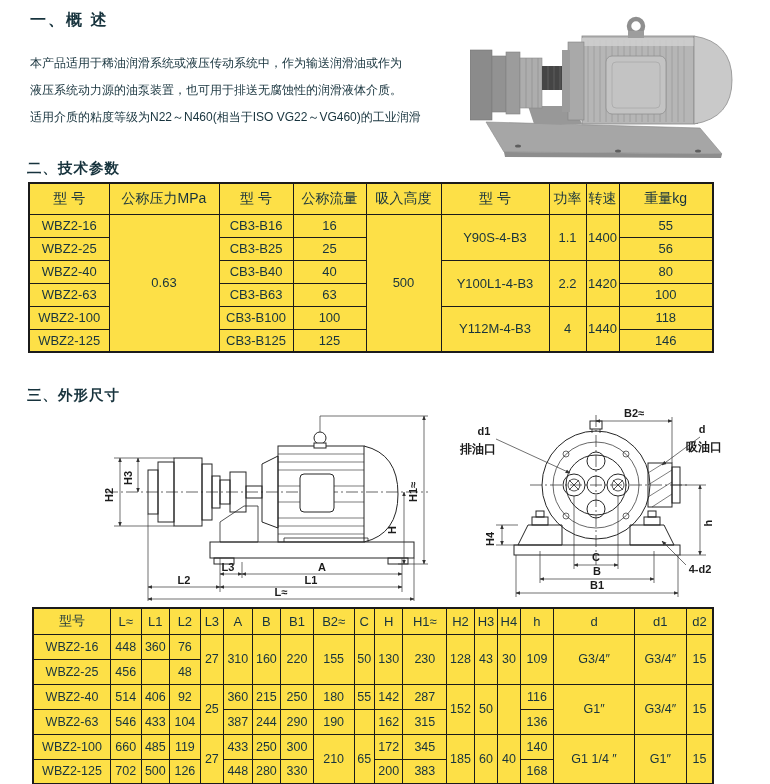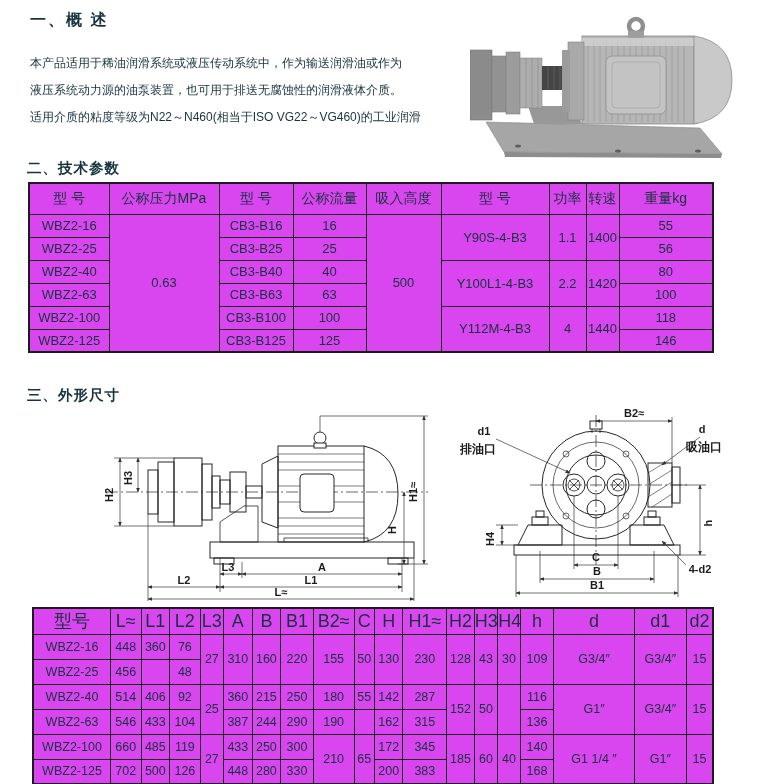--- a/index.html
+++ b/index.html
@@ -2,32 +2,32 @@
 <html><head>
 <meta charset="utf-8">
 <style>
   html,body{margin:0;padding:0;background:#ffffff;}
   .page{position:relative;width:770px;height:784px;background:#ffffff;
         font-family:Liberation Sans, sans-serif;color:#17333d;overflow:hidden;}
   .h-main{position:absolute;left:30px;top:10px;font-size:16px;font-weight:bold;letter-spacing:2px;}
   .h-sub{position:absolute;font-size:14.5px;font-weight:bold;letter-spacing:1px;text-align:right;}
   .para{position:absolute;left:30px;top:50px;width:435px;font-size:12px;line-height:27px;}
   .photo-svg{position:absolute;left:470px;top:10px;}
-  table{border-collapse:collapse;table-layout:fixed;position:absolute;background:#d946ef;}
+  table{border-collapse:collapse;table-layout:fixed;position:absolute;background:#fde047;}
   .tech{left:28px;top:182px;width:684px;font-size:13px;}
   .dims-t{left:32px;top:607px;width:682px;font-size:12.5px;}
   th,td{border:1px solid #1b1b1b;text-align:center;vertical-align:middle;padding:0;
         font-weight:normal;color:#17333d;overflow:hidden;white-space:nowrap;}
   .tech{border:2px solid #1b1b1b;}
   .dims-t{border:2px solid #1b1b1b;}
   .tech thead tr{height:31px;}
   .tech thead th{font-size:14px;}
   .tech tbody tr{height:23px;}
   .dims-t thead tr{height:26px;}
-  .dims-t thead th{font-size:18px;}
+  .dims-t thead th{font-size:13px;}
   .dims-t tbody tr{height:25px;}
   .draw{position:absolute;}
   .dim-label{font-size:11px;font-weight:bold;fill:#1c1c1c;}
   .cjk-label{font-size:12px;font-weight:bold;fill:#1c1c1c;}
 </style>
 </head>
 <body>
 
 <div class="page">
 

